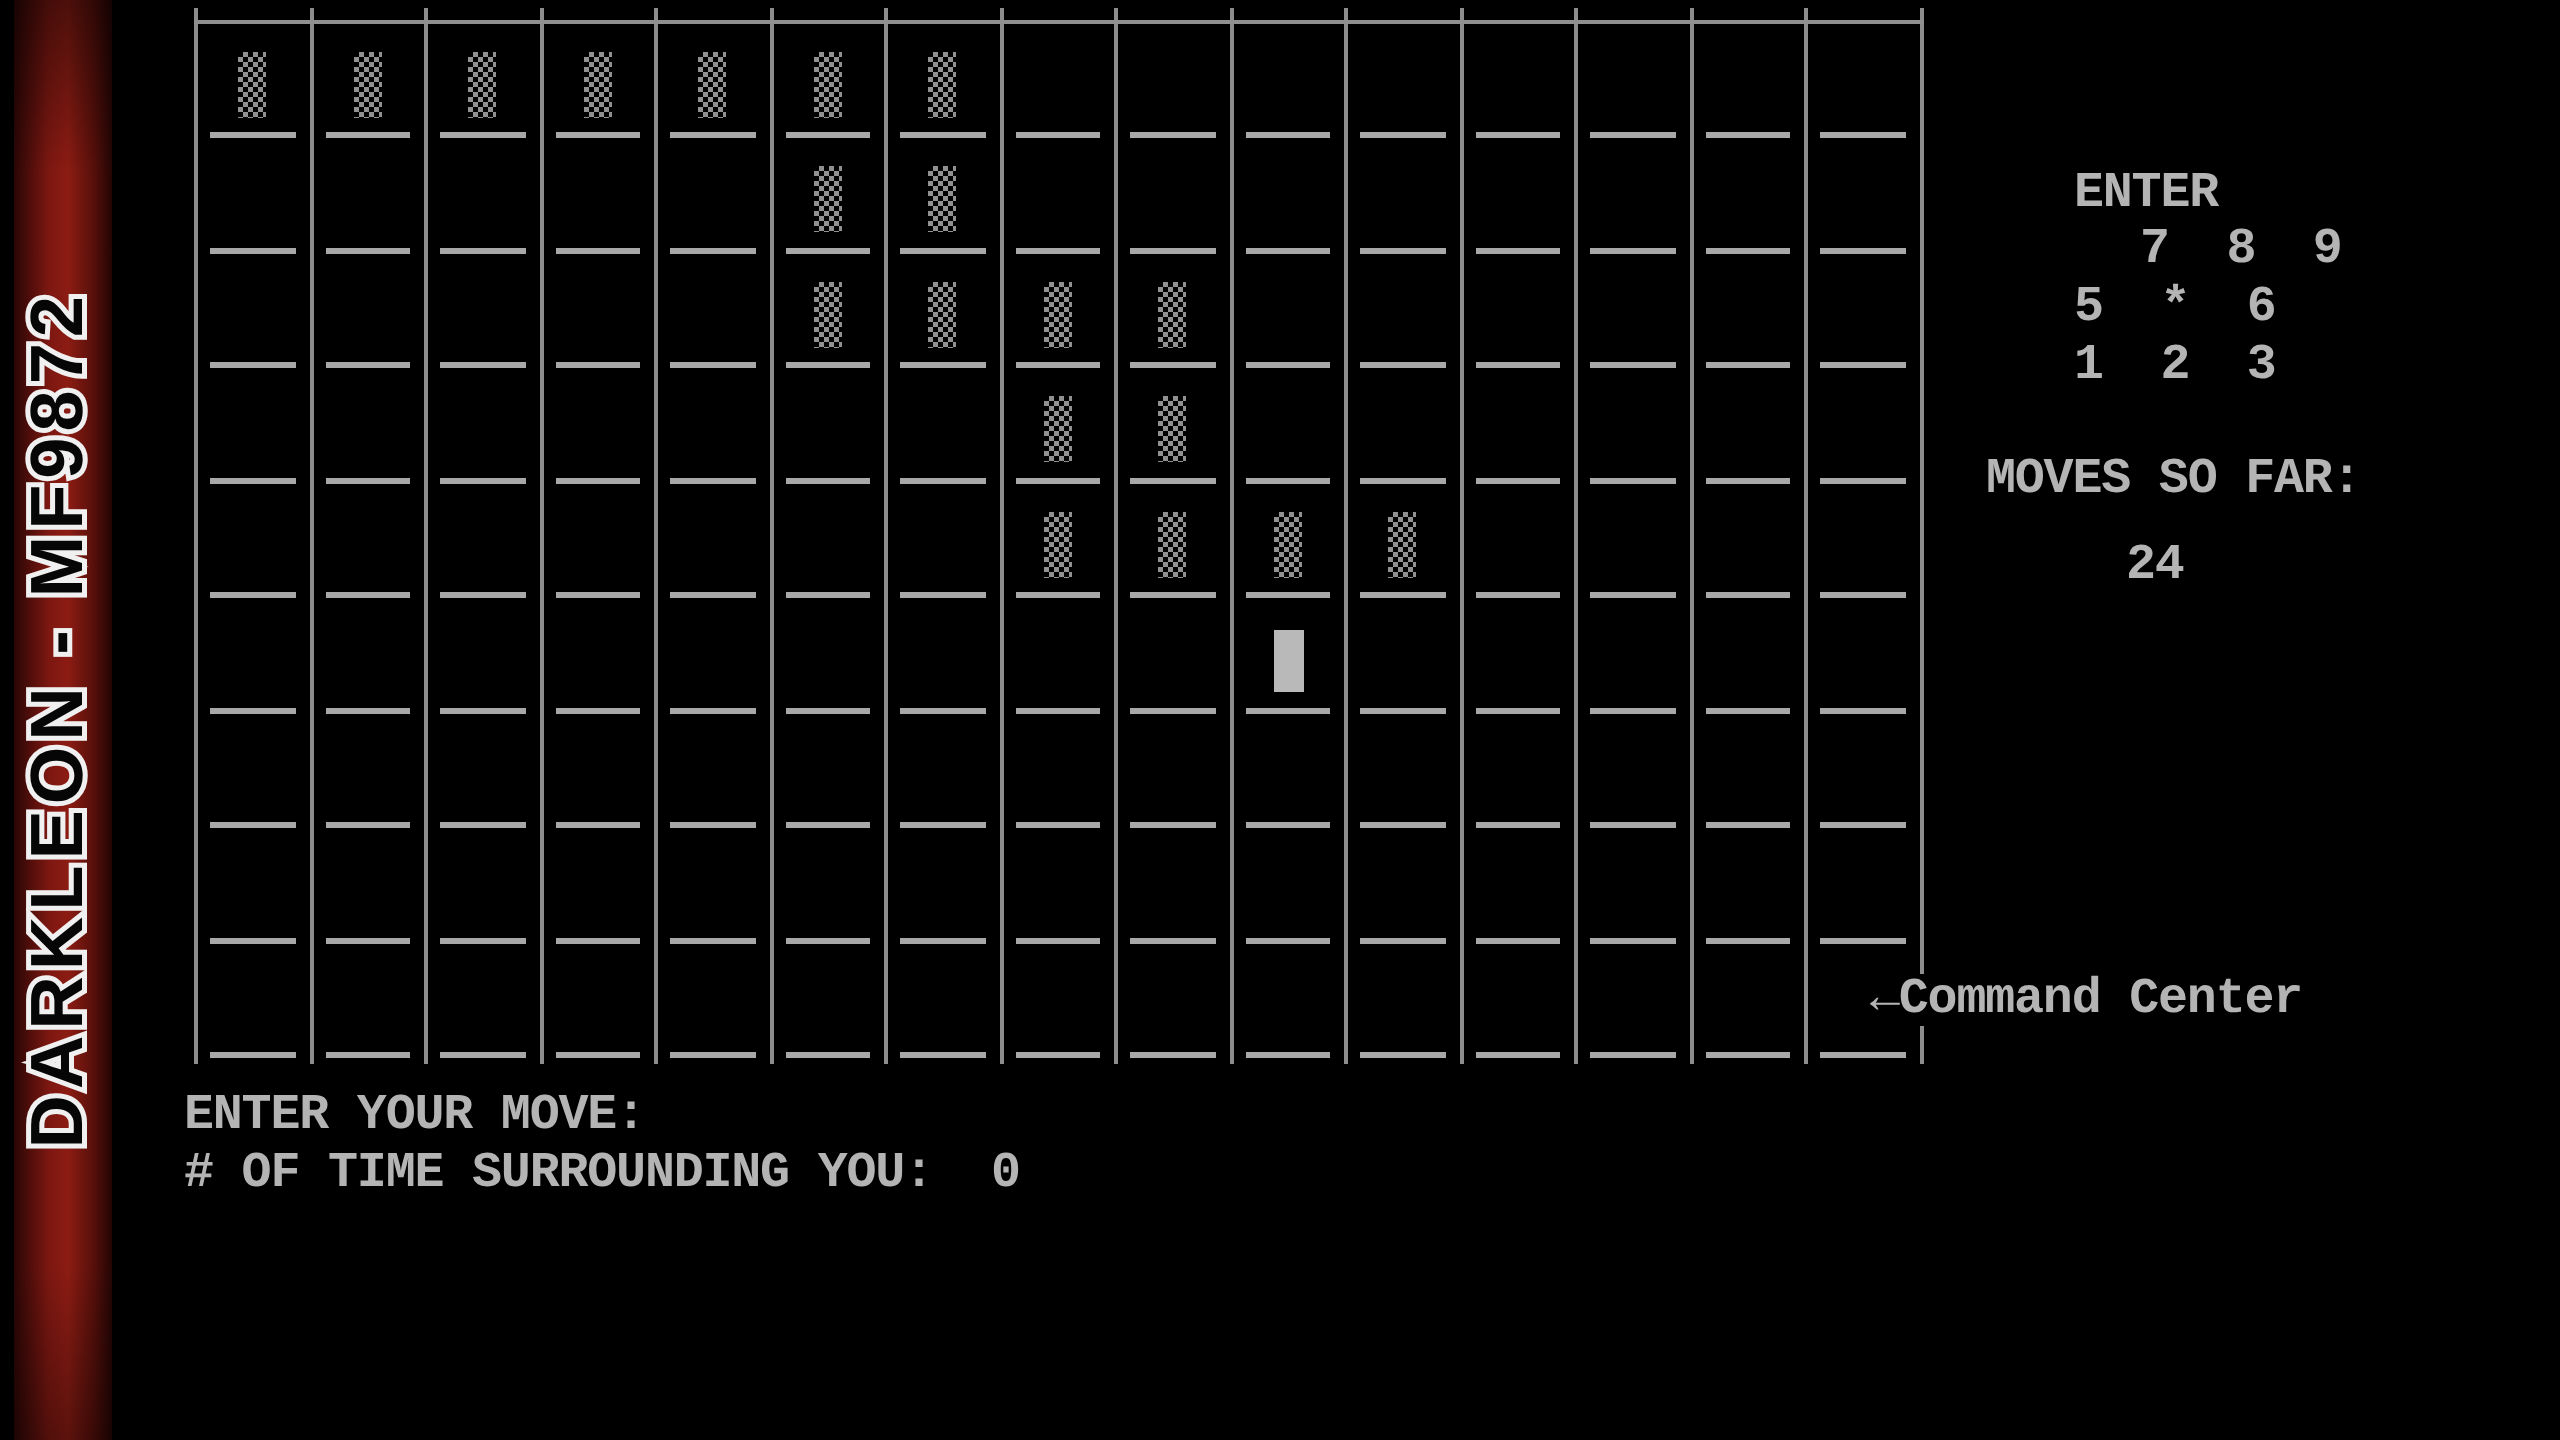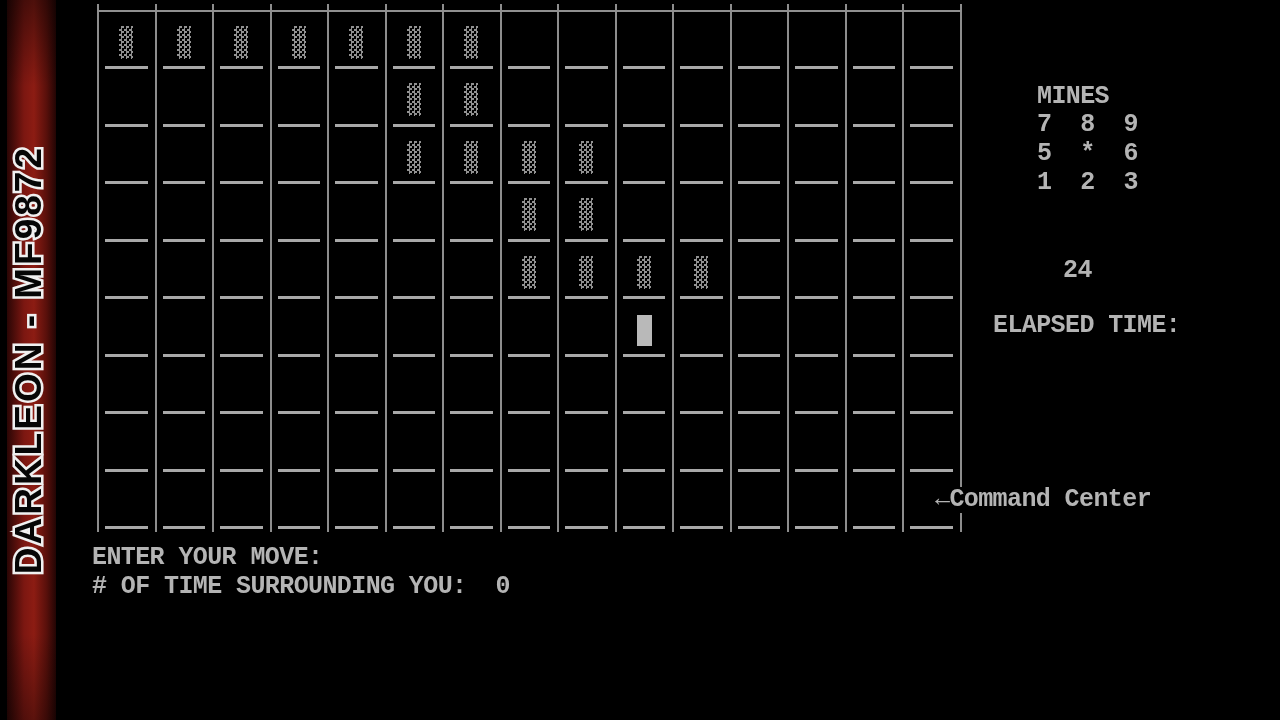--- a/index.html
+++ b/index.html
@@ -211,26 +211,26 @@
       <div class="wall" style="left: 579.264px; top: 140.88px;"></div>
       <div class="wall" style="left: 521.731px; top: 198.32px;"></div>
       <div class="wall" style="left: 579.264px; top: 198.32px;"></div>
       <div class="wall" style="left: 521.731px; top: 255.76px;"></div>
       <div class="wall" style="left: 579.264px; top: 255.76px;"></div>
       <div class="wall" style="left: 636.797px; top: 255.76px;"></div>
       <div class="wall" style="left: 694.33px; top: 255.76px;"></div>
       <div class="player" style="left: 636.797px; top: 315.2px;"></div>
     </div>
 
-  <div class="t" style="left:1037px;top:84px">MINES</div>
-  <div class="t" style="left:1037px;top:112px">7  8  9</div>
+  <div class="t" style="left:1037px;top:84px">ENTER</div>
+  <div class="t" style="left:1070px;top:112px">7  8  9</div>
   <div class="t" style="left:1037px;top:141px">5  *  6</div>
   <div class="t" style="left:1037px;top:170px">1  2  3</div>
 
-  <div class="t" style="left:1063px;top:258px">24</div>
-
-  <div class="t" style="left:993px;top:313px">ELAPSED TIME:</div>
+  <div class="t" style="left:993px;top:227px">MOVES SO FAR:</div>
+  <div class="t" style="left:1063px;top:270px">24</div>
+
 
   <div class="t" id="command-center" style="left:933px;top:487px">←Command Center</div>
 
   <div class="t" style="left:92px;top:545px">ENTER YOUR MOVE:</div>
   <div class="t" style="left:92px;top:574px"><span># OF TIME SURROUNDING YOU:</span><span style="margin-left:29px">0</span></div>
 </div>
 
 </body></html>

